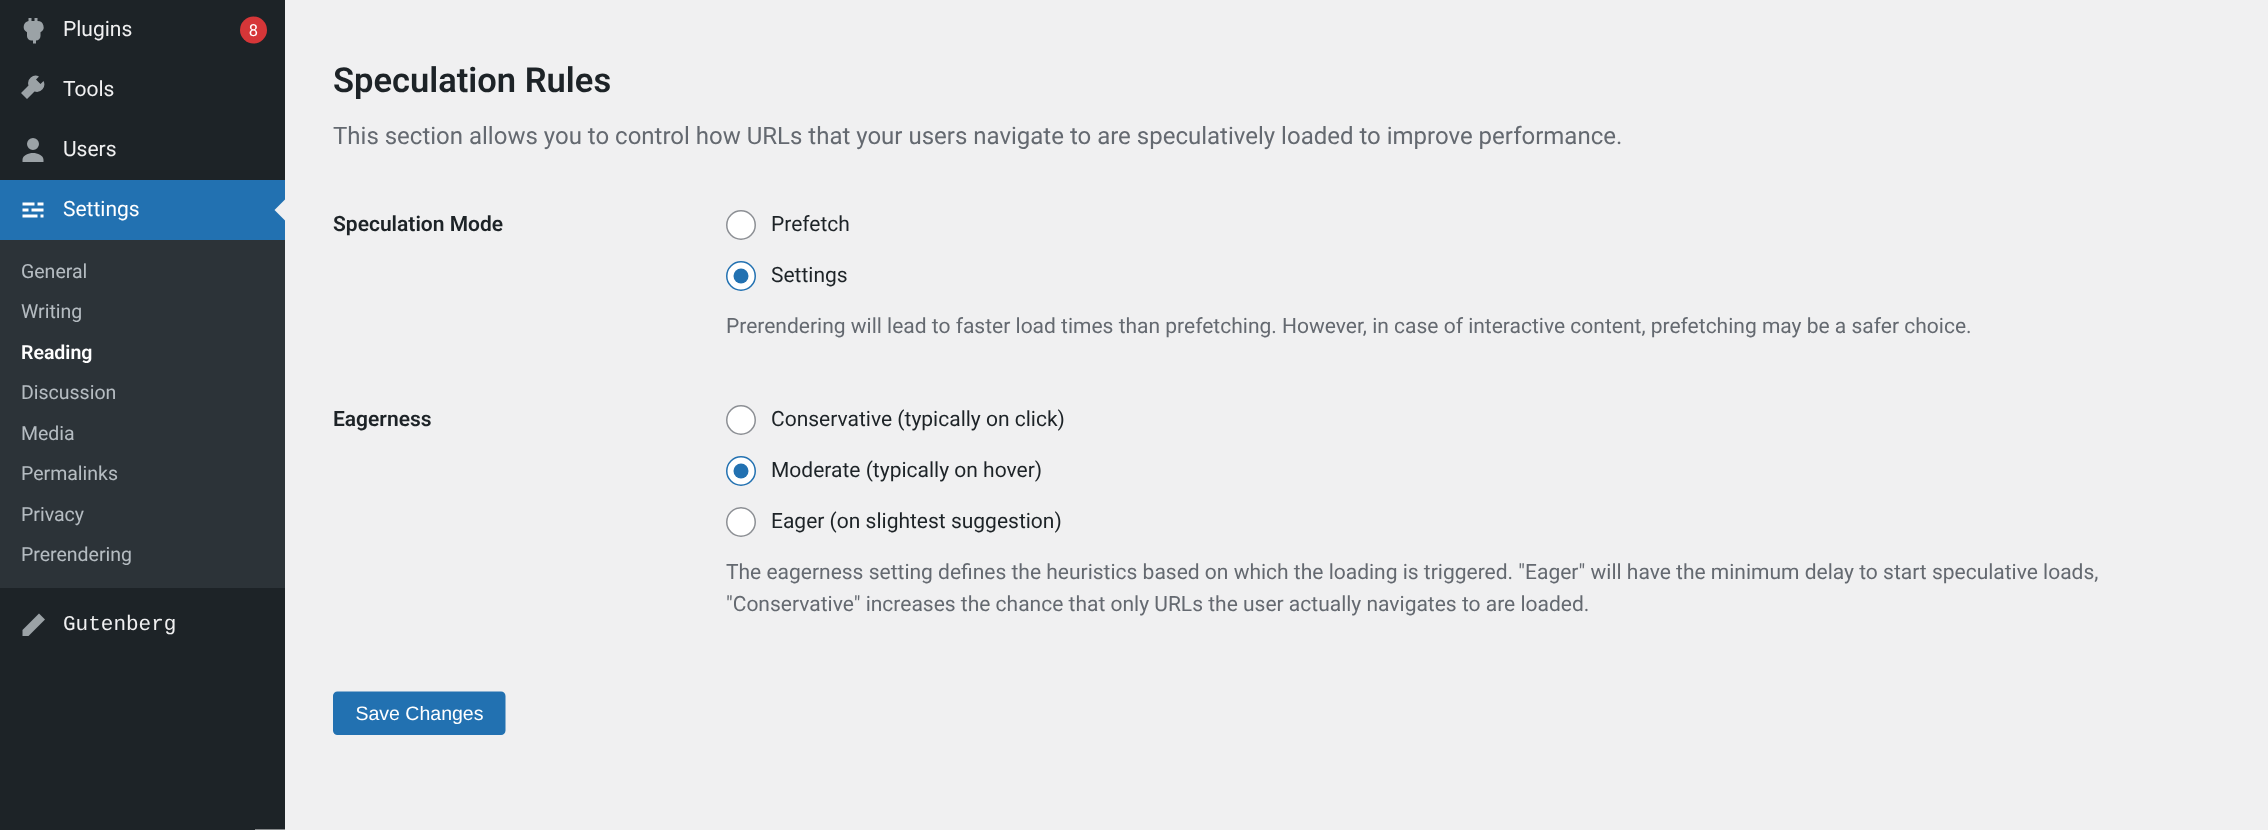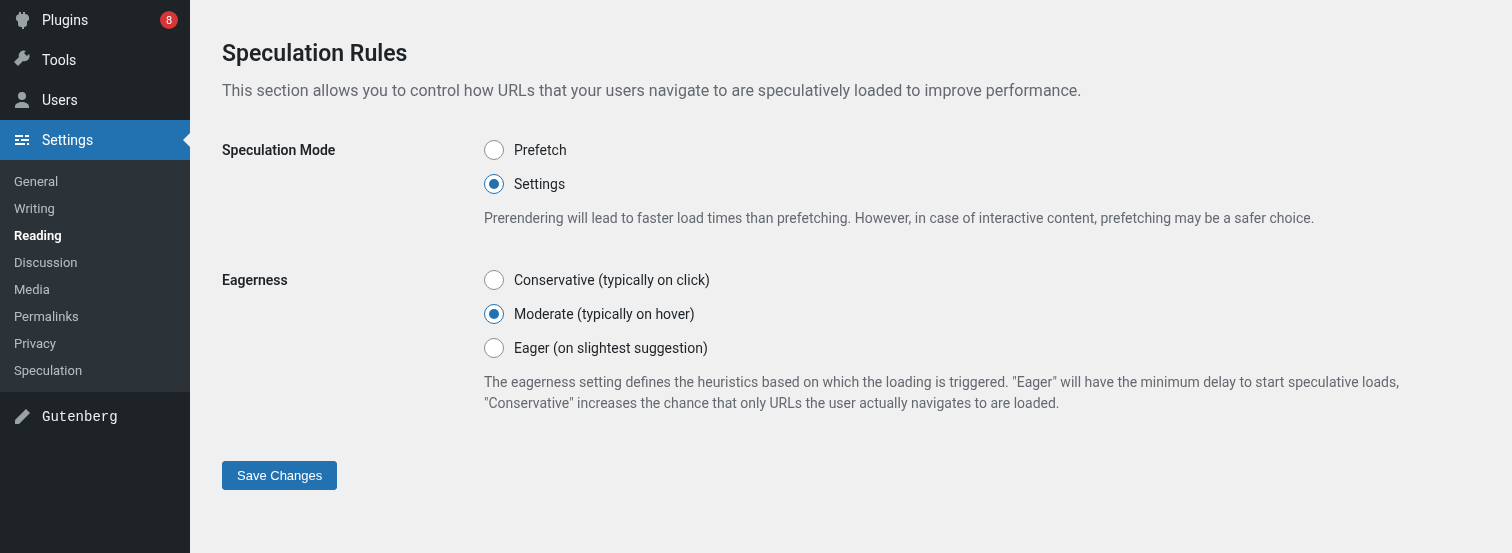--- a/index.html
+++ b/index.html
@@ -206,21 +206,21 @@
   </div>
 
   <div class="submenu">
     <div class="sub-item">General</div>
     <div class="sub-item">Writing</div>
     <div class="sub-item current">Reading</div>
     <div class="sub-item">Discussion</div>
     <div class="sub-item">Media</div>
     <div class="sub-item">Permalinks</div>
     <div class="sub-item">Privacy</div>
-    <div class="sub-item">Speculation</div>
+    <div class="sub-item">Prerendering</div>
   </div>
 
   <div class="menu-item" style="margin-top:5px;font-family:Liberation Mono, monospace;">
     <span class="icon">
       <svg viewBox="0 0 20 20" width="20" height="20">
           <path d="M14 2l4 4L7 17H3v-4z"></path>
         </svg>
     </span>
     <span class="label">Gutenberg</span>
   </div>

